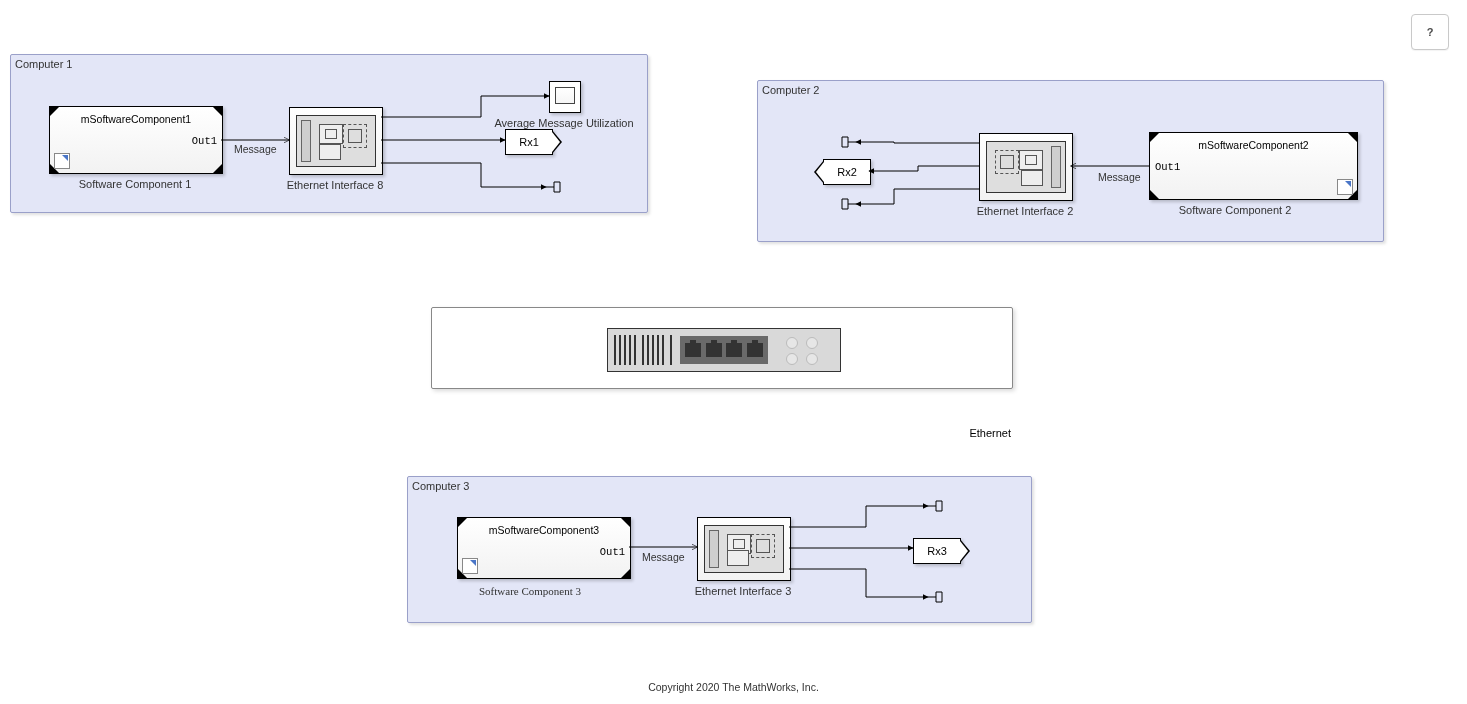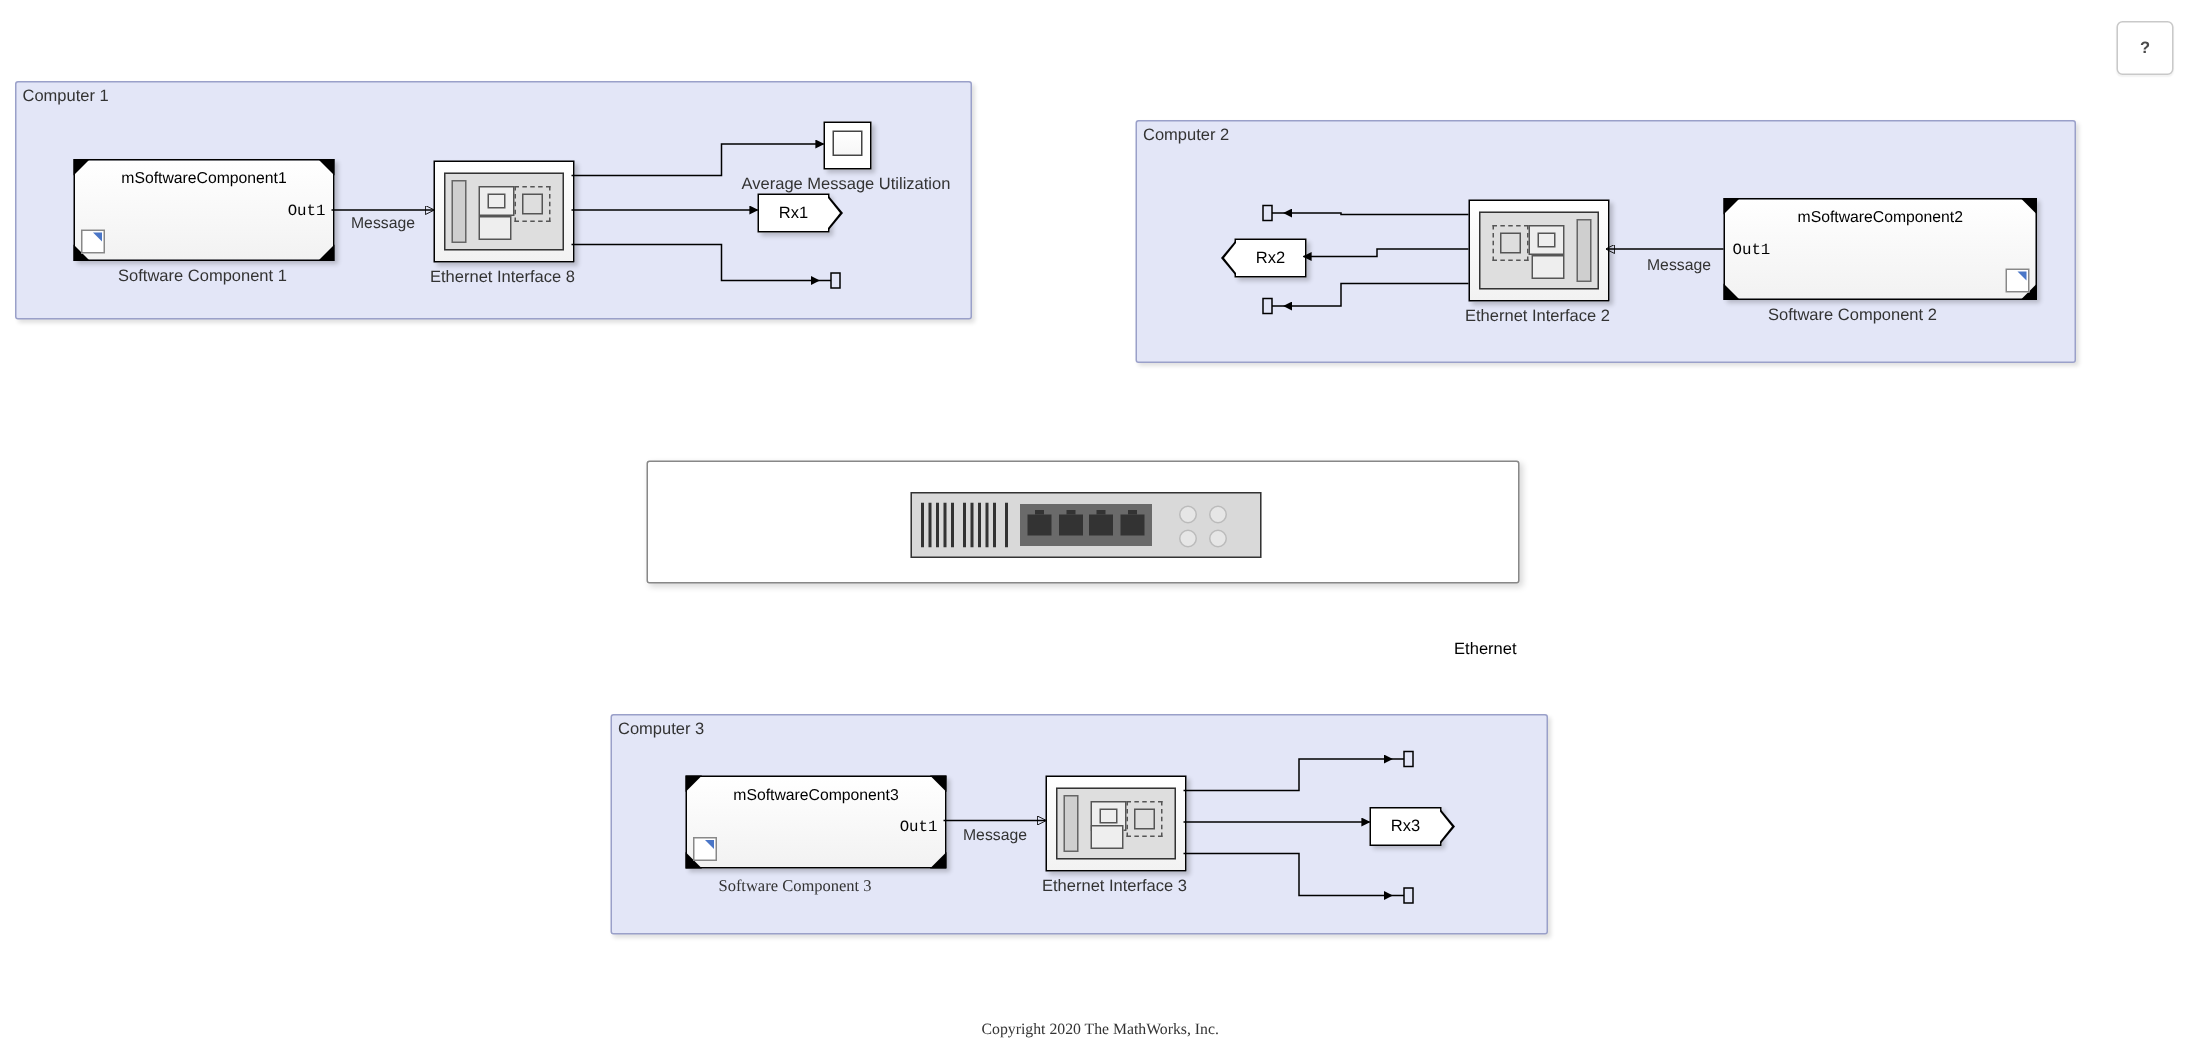--- a/index.html
+++ b/index.html
@@ -342,21 +342,20 @@
   }
   .term svg { width:100%; height:100%; }
 
   #copyright {
     position: absolute;
     left: 0; right: 0;
     top: 681px;
     text-align: center;
     font-size: 10.5px;
     color: #333;
-    font-family: Liberation Serif, serif;
   }
 </style>
 </head>
 <body>
 
 <div class="help-btn">
   <span>?</span>
 </div>
 
 <div id="grp1" class="group">

